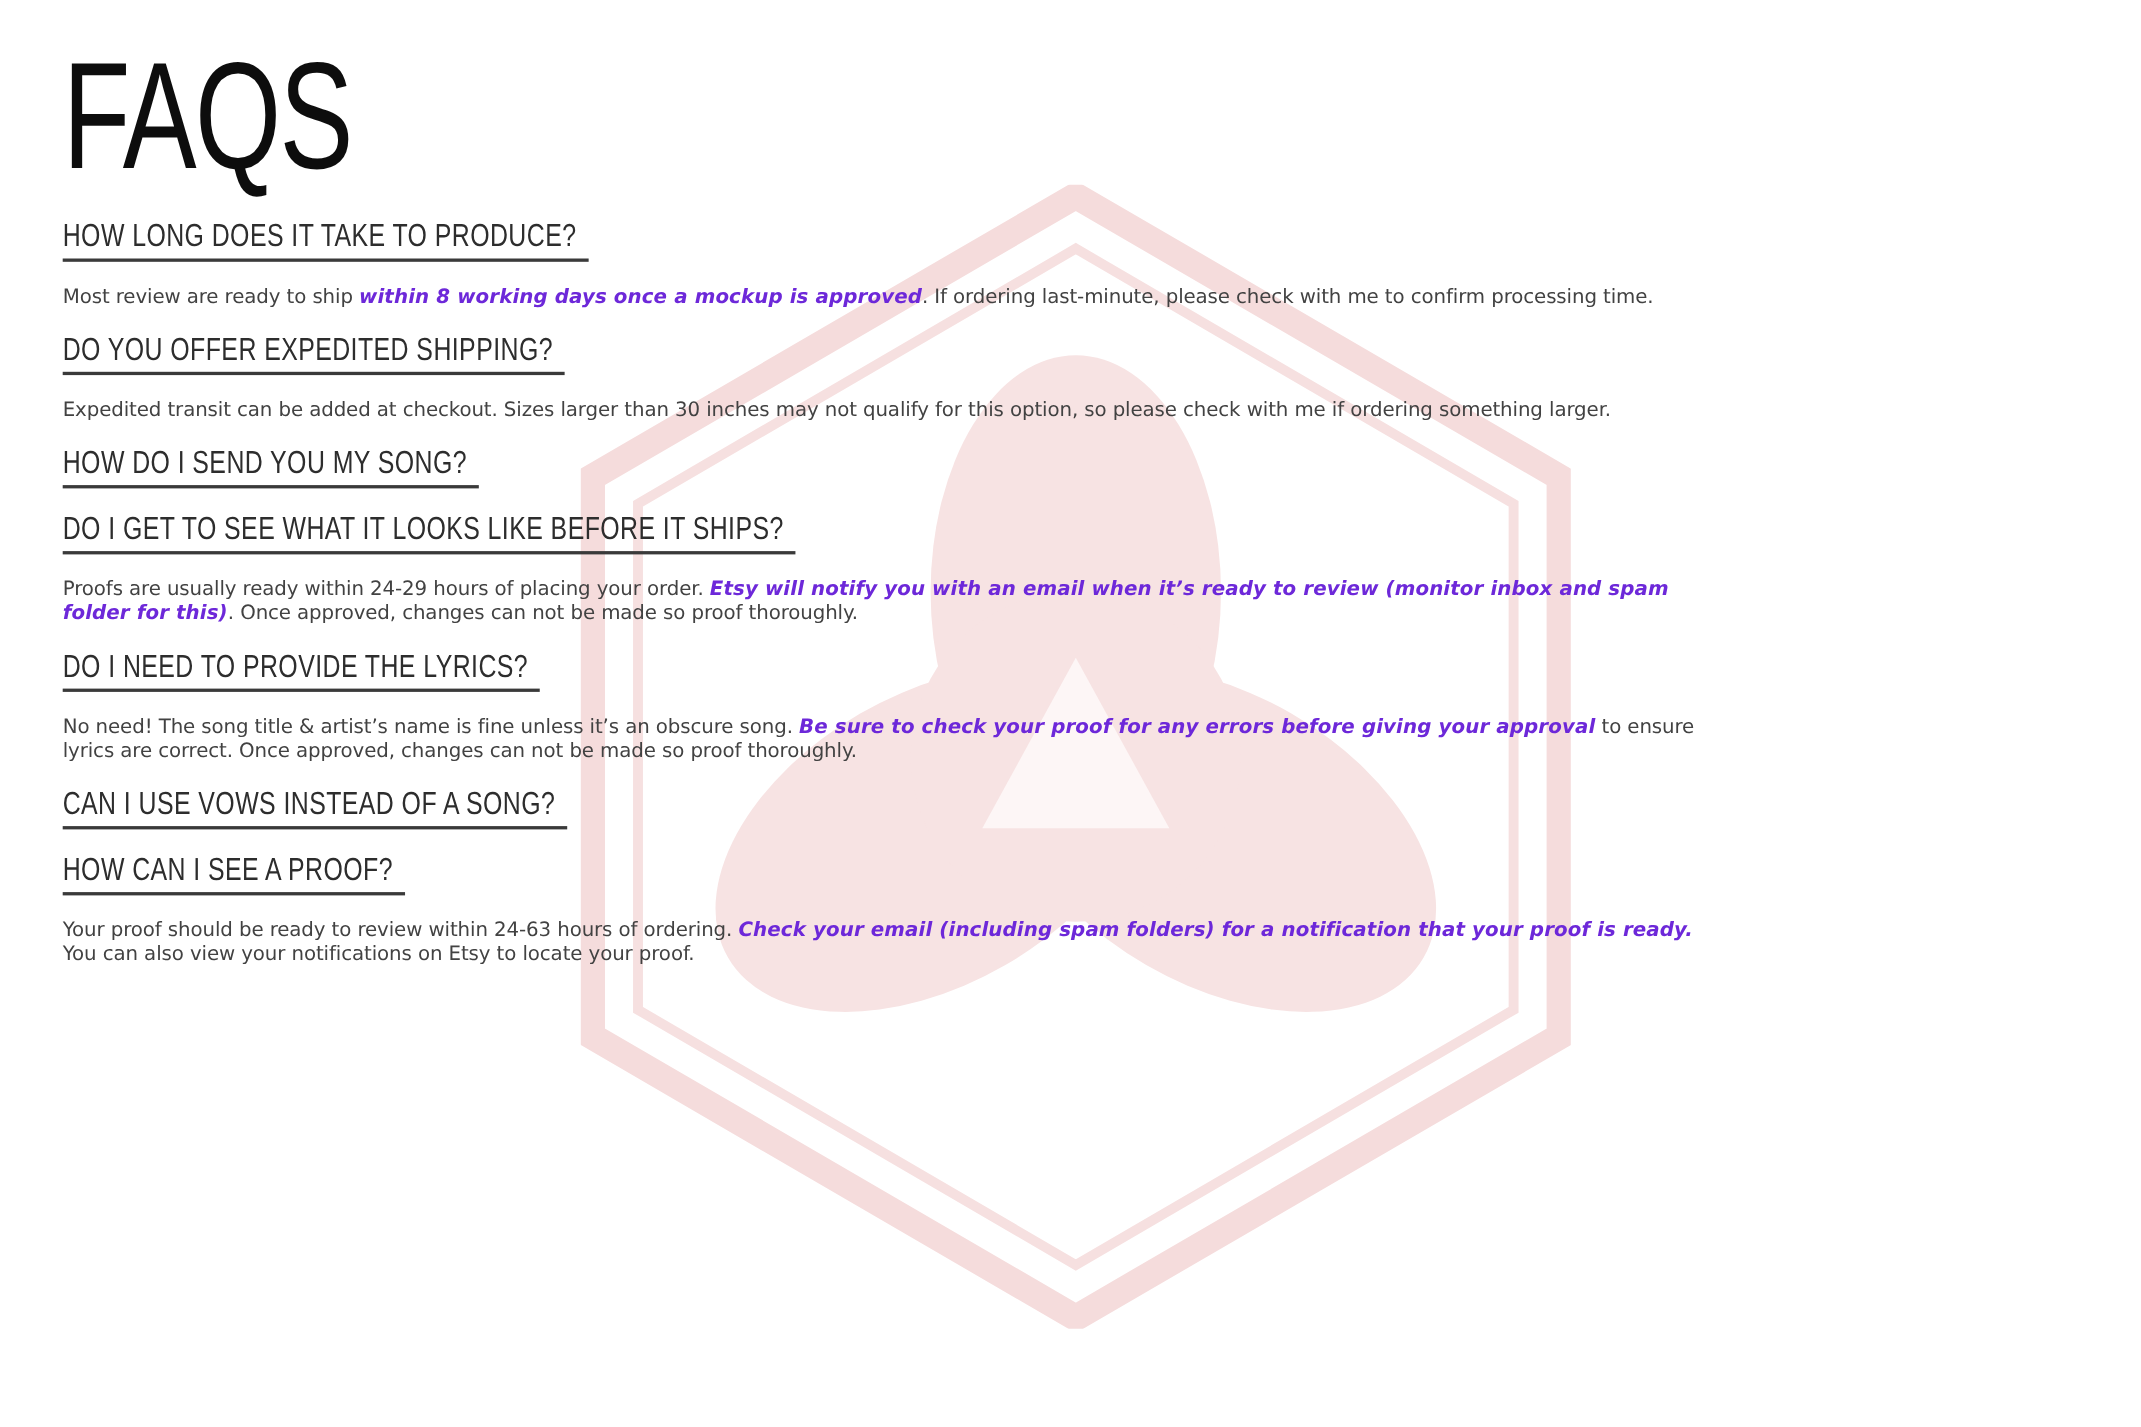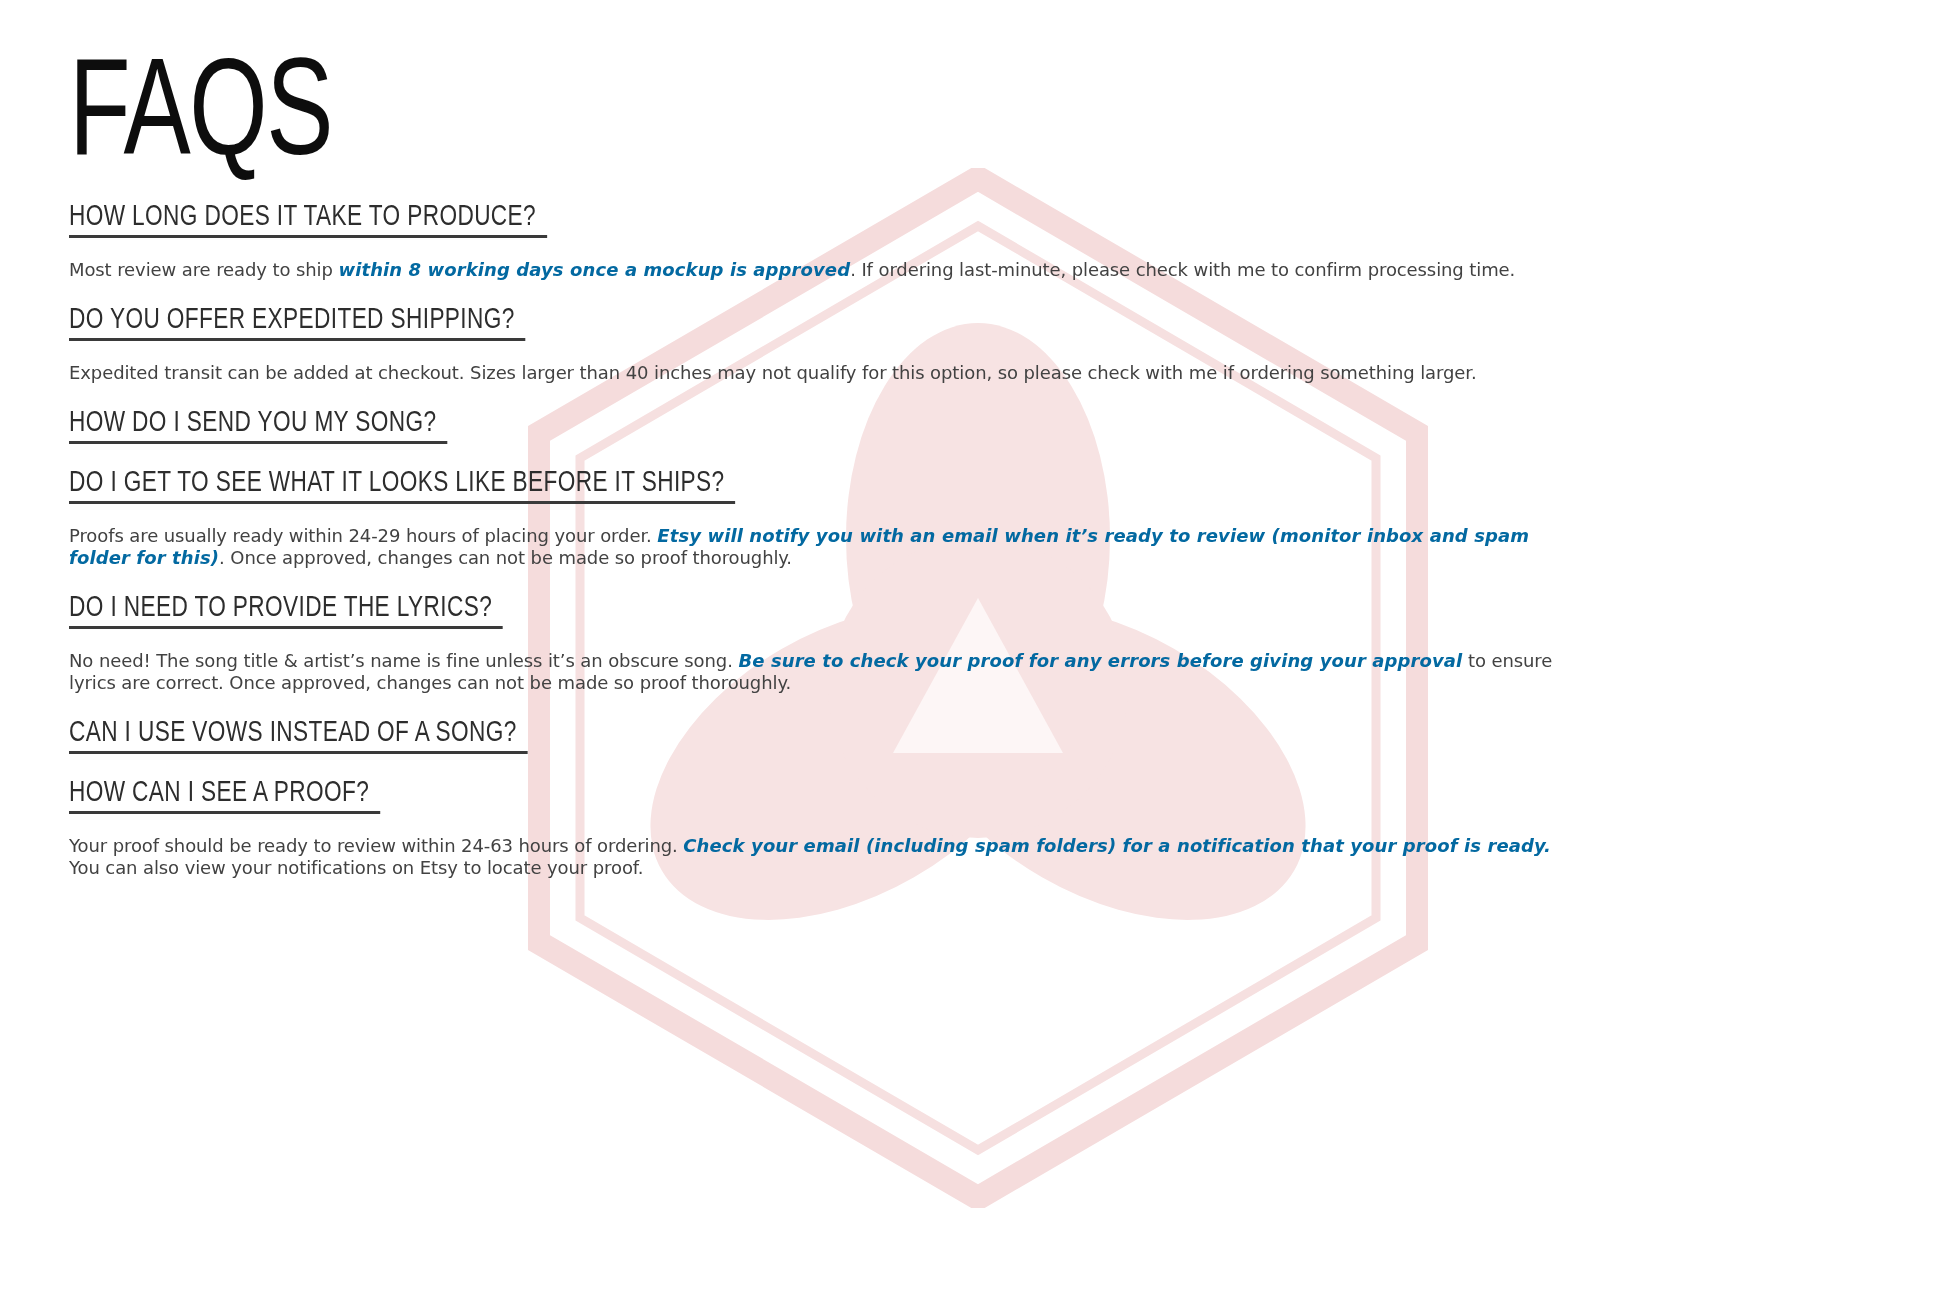--- a/index.html
+++ b/index.html
@@ -13,21 +13,21 @@
     background: #ffffff;
   }
   
   .watermark {
     position: absolute; left: 528px; top: 168px;
     width: 900px; height: 1040px;
     z-index: 0; pointer-events: none;
   }
   
   .content {
-    position: absolute; left: 69px; top: 20px;
+    position: absolute; left: 57px; top: 20px;
     width: 1500px; z-index: 1;
   }
   .page-title {
     font-family: "Liberation Sans", sans-serif;
     font-size: 138px; line-height: 1; font-weight: 500;
     color: #0d0d0d; letter-spacing: -2px;
     transform: scaleX(0.73); transform-origin: left top;
     margin: 17px 0 0 0; white-space: nowrap;
   }
   .faq-section h2 {
@@ -44,21 +44,21 @@
     padding: 0 14px 5px 0;
   }
   .faq-section p {
     margin: 21px 0 0 0; padding: 0;
     font-size: 18px; line-height: 22px;
     letter-spacing: -0.1px;
     color: #424242;
     max-width: 1500px;
   }
   .faq-section p .em {
-    font-weight: 700; font-style: italic; color: #0369a1;
+    font-weight: 700; font-style: italic; color: #6d28d9;
     letter-spacing: 0.1px;
   }
   
   .faq-section:first-of-type h2 { margin-top: 26px; }
 </style>
 </head>
 <body>
 
 <div class="canvas">
 
@@ -81,21 +81,21 @@
 
     <div class="page-title">FAQS</div>
 
     <section class="faq-section">
       <h2><span class="q">HOW LONG DOES IT TAKE TO PRODUCE?</span></h2>
       <p><span>Most review are ready to ship </span><span class="em">within 8 working days once a mockup is approved</span><span>. If ordering last-minute, please check with me to confirm processing time.</span></p>
     </section>
 
     <section class="faq-section">
       <h2><span class="q">DO YOU OFFER EXPEDITED SHIPPING?</span></h2>
-      <p><span>Expedited transit can be added at checkout. Sizes larger than 40 inches may not qualify for this option, so please check with me if ordering something larger.</span></p>
+      <p><span>Expedited transit can be added at checkout. Sizes larger than 30 inches may not qualify for this option, so please check with me if ordering something larger.</span></p>
     </section>
 
     <section class="faq-section">
       <h2><span class="q">HOW DO I SEND YOU MY SONG?</span></h2>
     </section>
 
     <section class="faq-section">
       <h2><span class="q">DO I GET TO SEE WHAT IT LOOKS LIKE BEFORE IT SHIPS?</span></h2>
       <p><span>Proofs are usually ready within 24-29 hours of placing your order. </span><span class="em">Etsy will notify you with an email when it’s ready to review (monitor inbox and spam folder for this)</span><span>. Once approved, changes can not be made so proof thoroughly.</span></p>
     </section>

